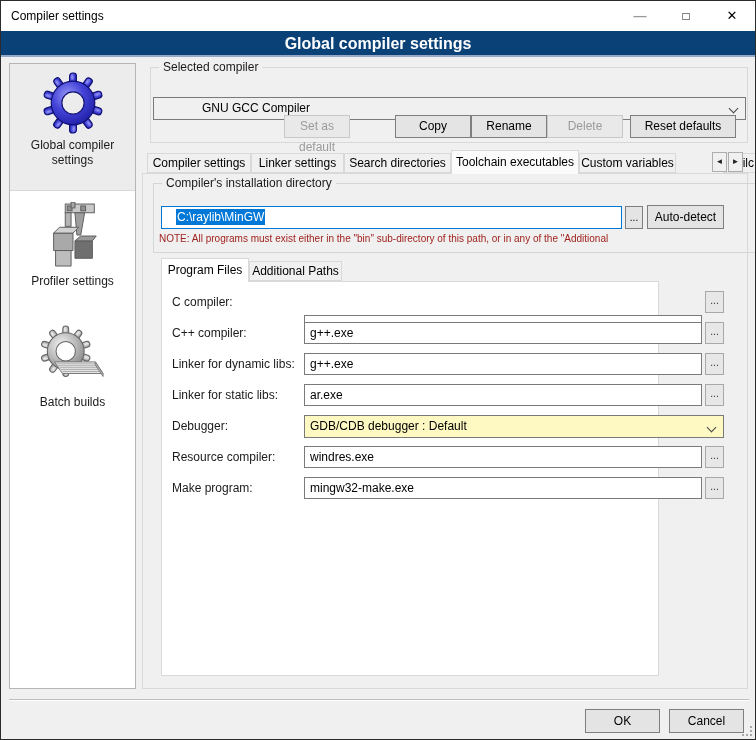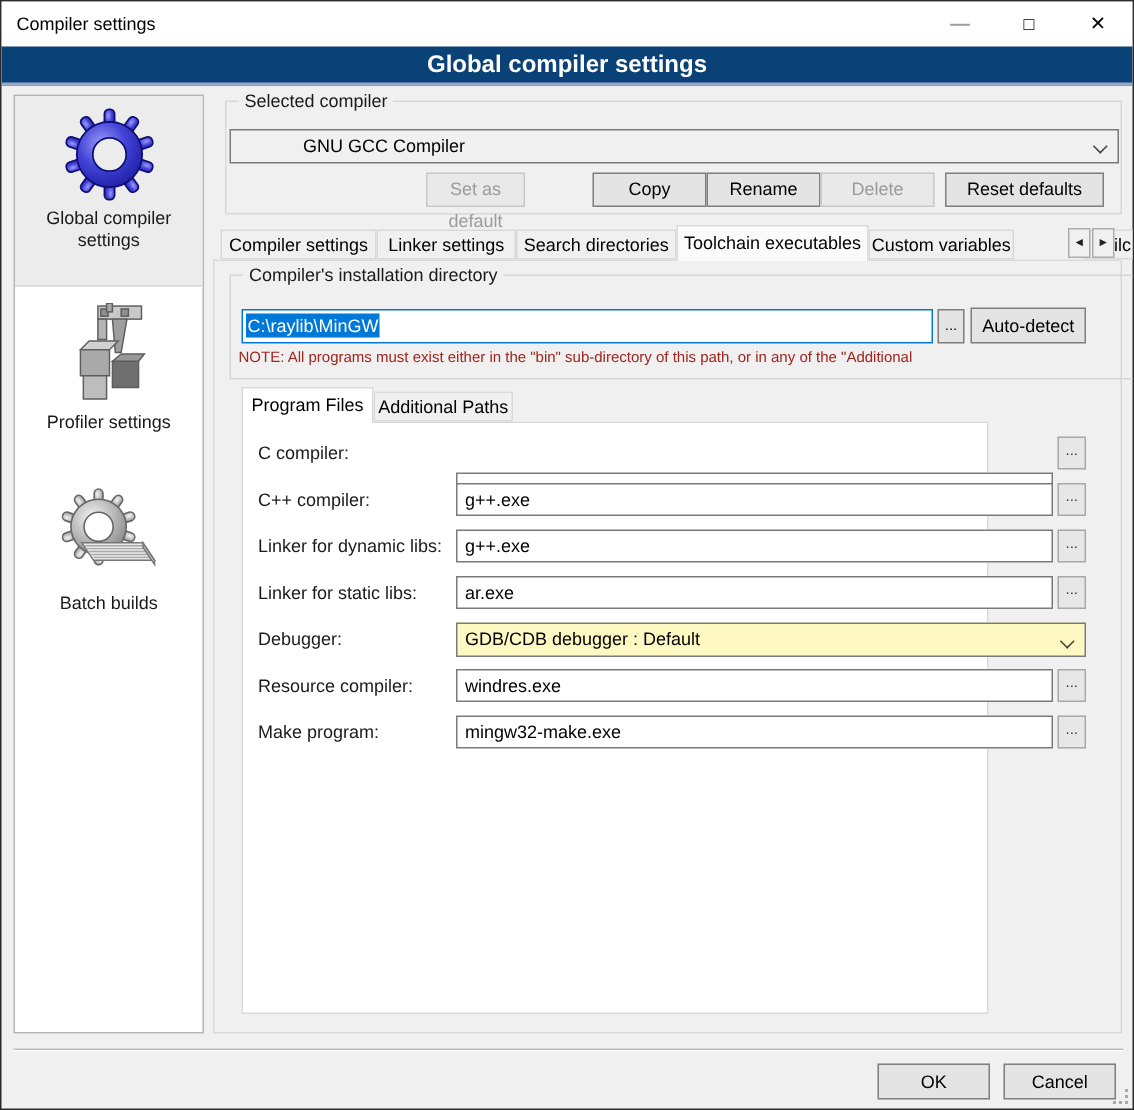--- a/index.html
+++ b/index.html
@@ -37,21 +37,21 @@
   .btn.disabled{background:#e9e9e9;border-color:#c8c8c8;color:#9b9b9b;}
 
   
   .tab{position:absolute;top:152px;height:20px;background:#f0f0f0;border:1px solid #d9d9d9;font-size:12px;line-height:18px;text-align:center;white-space:nowrap;overflow:hidden;cursor:default;}
   .tab.active{top:149px;height:24px;background:#fbfbfb;border-bottom:none;line-height:22px;z-index:3;}
   .tabarrow{position:absolute;top:151px;width:15px;height:20px;background:#f0f0f0;border:1px solid #adadad;font-size:8px;line-height:18px;text-align:center;color:#222;cursor:default;}
 
   .panel{position:absolute;left:141px;top:172px;width:606px;height:516px;background:#f0f0f0;border:1px solid #d9d9d9;}
 
   
-  .dirinput{position:absolute;left:160px;top:205px;width:461px;height:23px;background:#fff;border:1px solid #0078d7;font-size:12px;line-height:21px;padding-left:2px;overflow:hidden;}
+  .dirinput{position:absolute;left:160px;top:205px;width:461px;height:23px;background:#fff;border:1px solid #0078d7;font-size:12px;line-height:21px;padding-left:14px;overflow:hidden;}
   .dirinput .selected{background:#0078d7;color:#fff;padding:1px 1px;}
   .note{position:absolute;left:158px;top:232px;width:578px;font-size:10px;color:#a0241f;white-space:nowrap;overflow:hidden;}
 
   .subtab{position:absolute;background:#f0f0f0;border:1px solid #d9d9d9;font-size:12px;text-align:center;white-space:nowrap;cursor:default;}
   .subtab.active{left:160px;top:257px;width:88px;height:24px;background:#fff;border-bottom:none;line-height:22px;z-index:3;}
   .subtab.inactive{left:248px;top:260px;width:93px;height:20px;line-height:18px;}
 
   .innerpage{position:absolute;left:160px;top:280px;width:498px;height:395px;background:#fff;border:1px solid #d9d9d9;}
   .frow-label{position:absolute;left:10px;font-size:12px;color:#1a1a1a;line-height:22px;white-space:nowrap;}
   .finput{position:absolute;left:142px;width:398px;height:22px;background:#fff;border:1px solid #7a7a7a;font-size:12px;line-height:20px;padding-left:5px;overflow:hidden;}
@@ -161,21 +161,21 @@
           <path d="M56 38 L64 50 L64 53 L56 41 Z" fill="#bdbdbd"></path>
         </g>
       </svg>
       <span class="side-label">Batch builds</span>
     </div>
   </div>
 
   <div class="groupbox" style="left:149px;top:66px;width:598px;height:76px;">
     <span class="gb-label">Selected compiler</span>
   </div>
-  <div class="combo" style="left:152px;top:85px;width:593px;height:23px;padding-left:48px;">
+  <div class="combo" style="left:152px;top:96px;width:593px;height:23px;padding-left:48px;">
     <span class="ctext">GNU GCC Compiler</span>
     <span class="chev"></span>
   </div>
   <div class="btn disabled" style="left:283px;top:114px;width:66px;height:23px;line-height:21px;"><span>Set as default</span></div>
   <div class="btn" style="left:394px;top:114px;width:76px;height:23px;line-height:21px;"><span>Copy</span></div>
   <div class="btn" style="left:470px;top:114px;width:76px;height:23px;line-height:21px;"><span>Rename</span></div>
   <div class="btn disabled" style="left:546px;top:114px;width:76px;height:23px;line-height:21px;"><span>Delete</span></div>
   <div class="btn" style="left:629px;top:114px;width:106px;height:23px;line-height:21px;"><span>Reset defaults</span></div>
 
   <div class="panel"></div>

